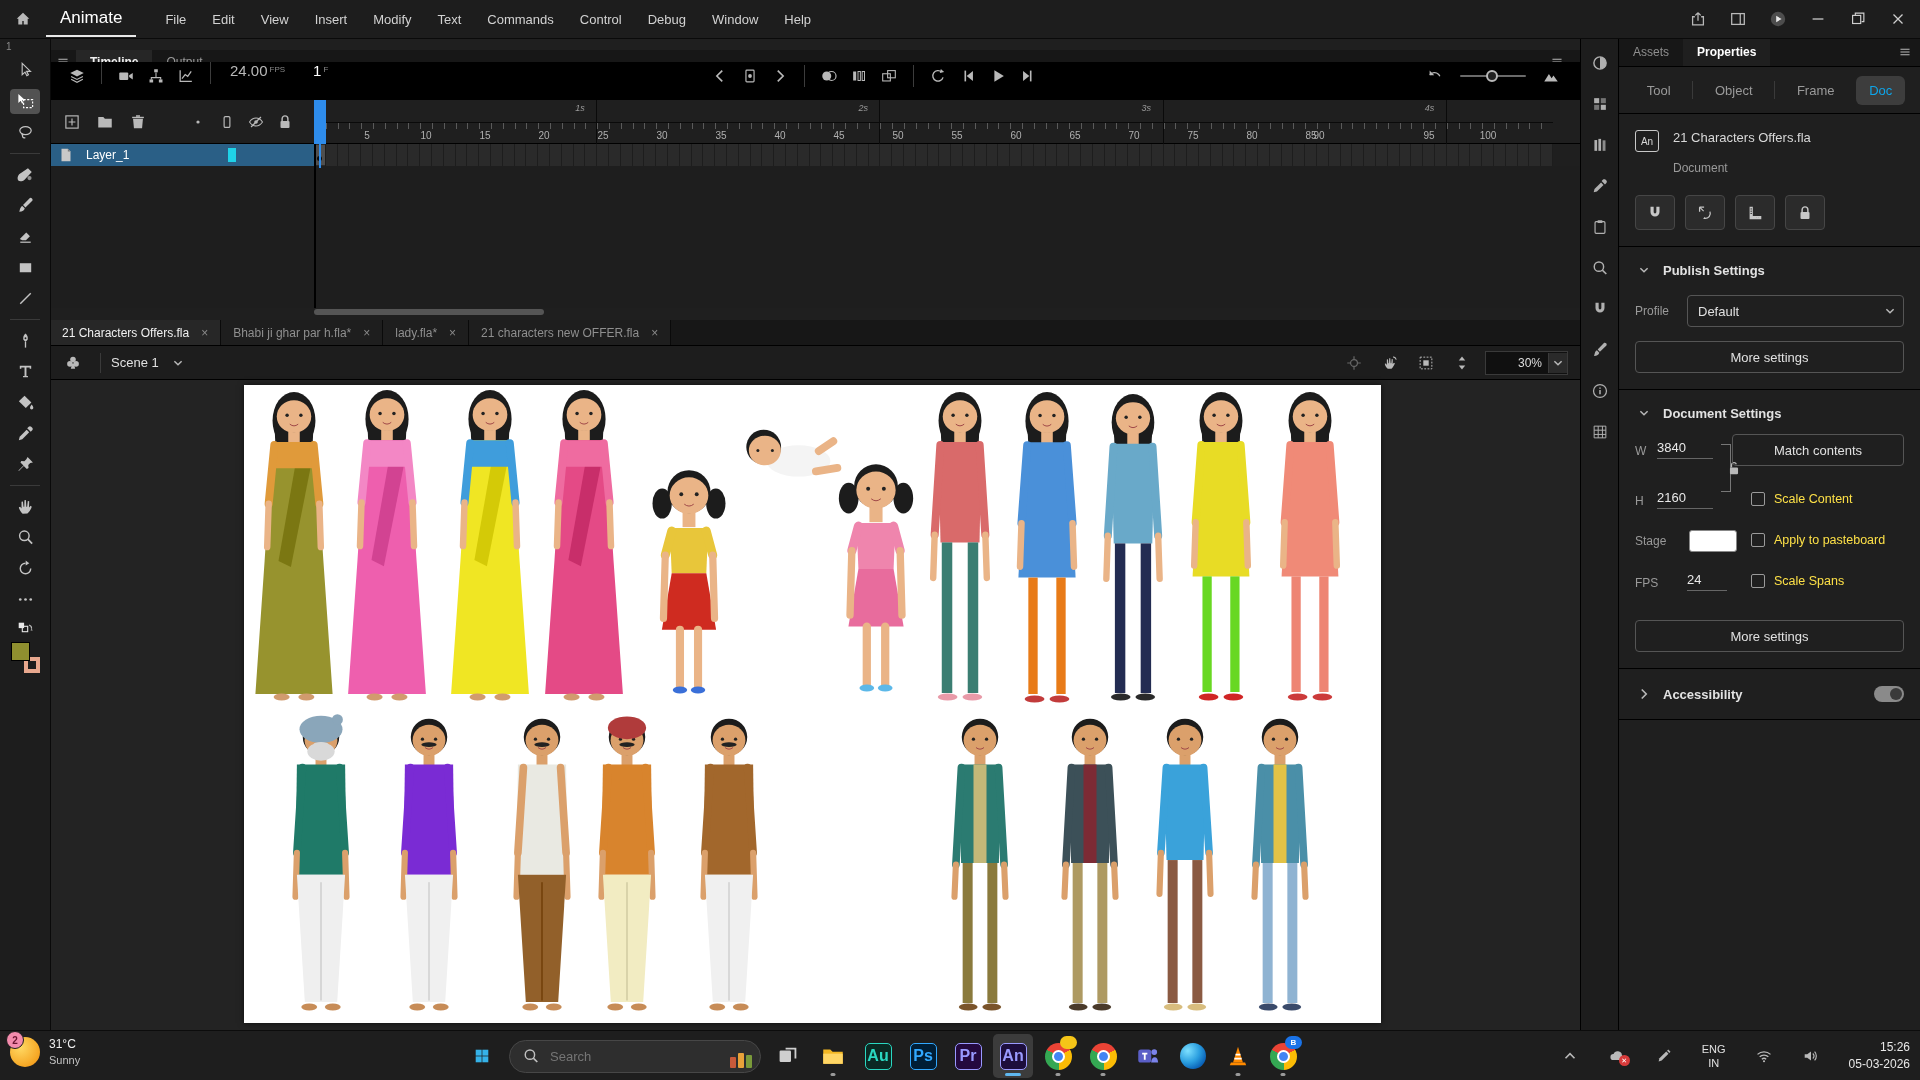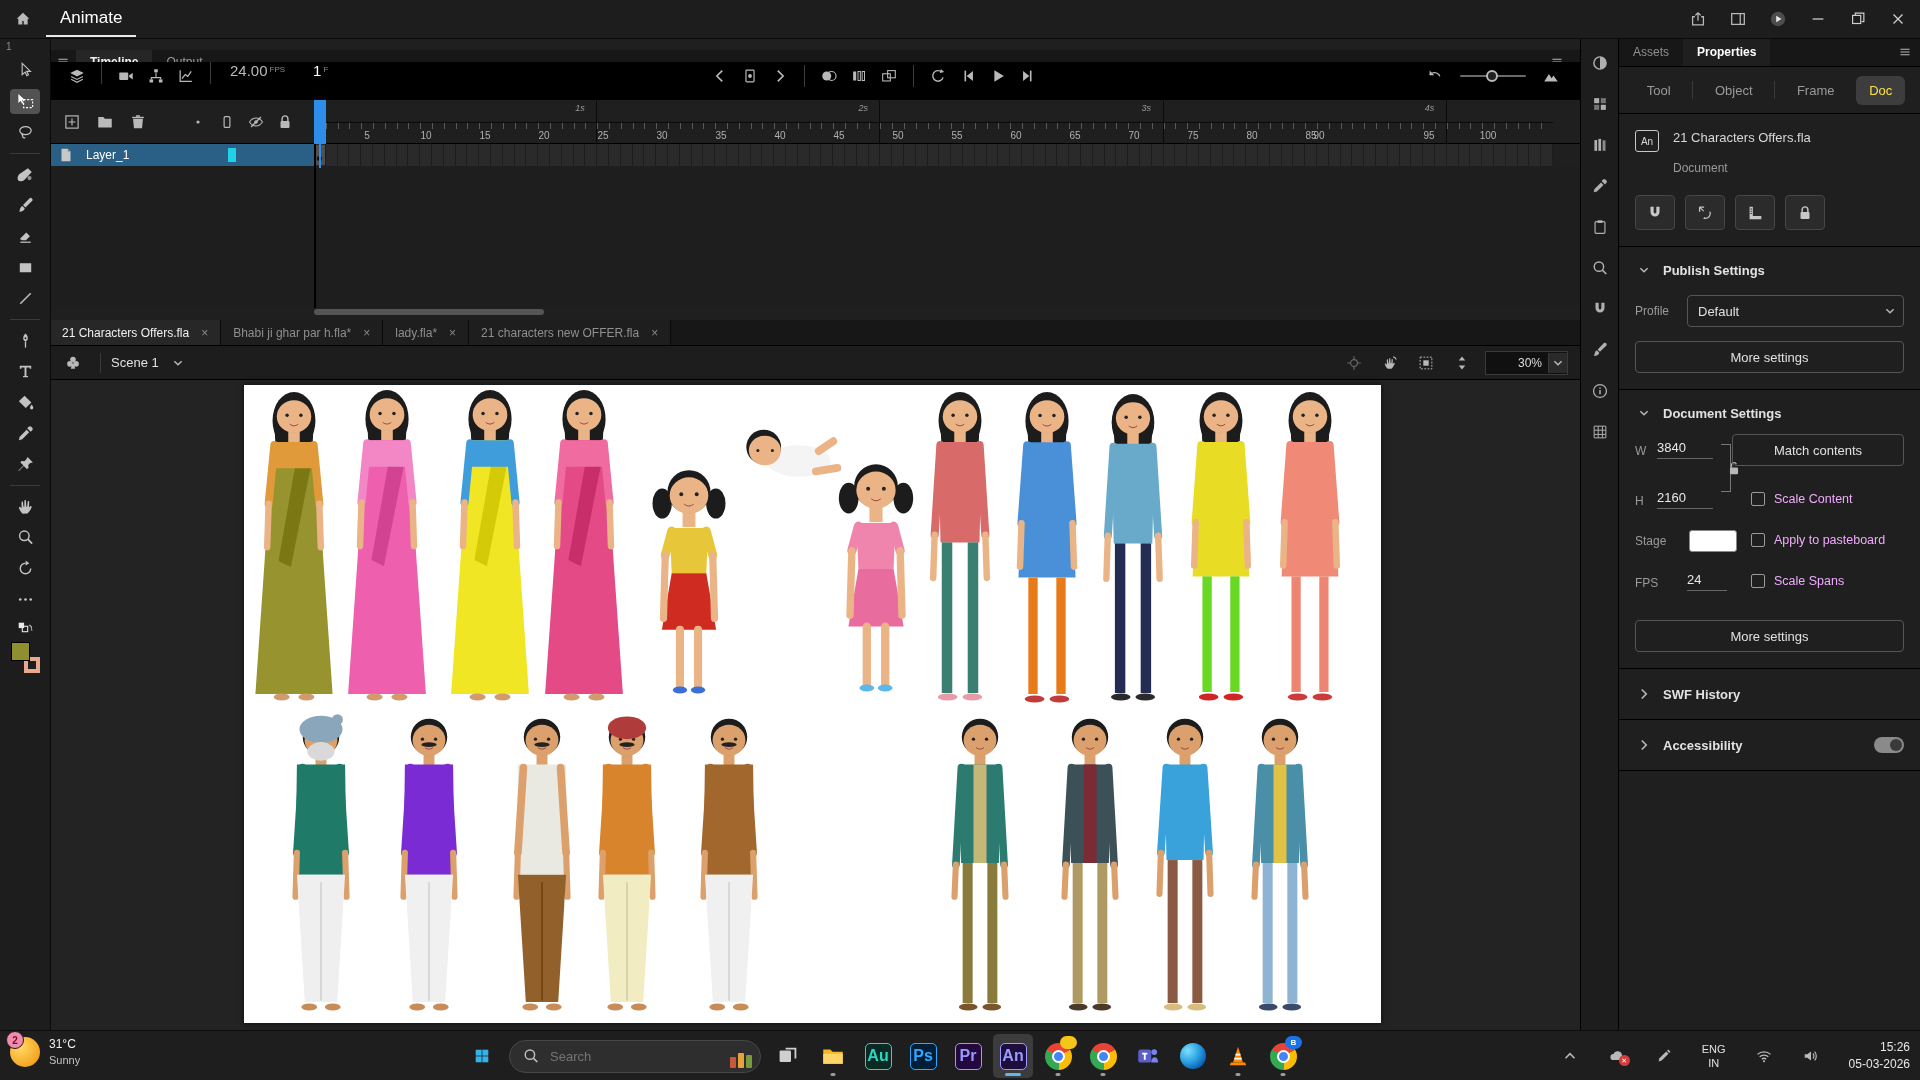--- a/index.html
+++ b/index.html
@@ -101,21 +101,21 @@
   #panelstrip{position:absolute;left:1580px;top:38px;width:38px;height:992px;background:#1d1d1d;border-left:1px solid #000;
               display:flex;flex-direction:column;align-items:center;padding-top:12px;gap:15px;box-sizing:border-box}
   .ps-btn{width:26px;height:26px;display:flex;align-items:center;justify-content:center;color:#b0b0b0}
   #props{position:absolute;left:1618px;top:38px;width:302px;height:992px;background:#1f1f1f;border-left:1px solid #000;box-sizing:border-box}
   .pr-tabs{display:flex;align-items:center;height:28px;background:#171717;border-bottom:1px solid #000}
   .pr-tab{padding:0 14px;font-size:12px;color:#8f8f8f;height:28px;display:flex;align-items:center}
   .pr-tab.active{color:#fff;font-weight:bold;background:#1f1f1f}
   .pr-menu{margin-left:auto;margin-right:8px}
   .pr-subtabs{display:flex;align-items:center;height:46px;justify-content:space-evenly;border-bottom:1px solid #000;padding:0 6px}
   .pr-sub{color:#9a9a9a;font-size:13px;padding:7px 13px;border-radius:6px}
-  .pr-sub.active{background:#3d3d3d;color:#fde047}
+  .pr-sub.active{background:#3d3d3d;color:#0ea5e9}
   .pr-subtabs i{width:1px;height:18px;background:#3a3a3a}
   .pr-docinfo{display:flex;gap:14px;padding:16px 16px 4px;align-items:flex-start}
   .an-badge{border:1.5px solid #c8c8c8;border-radius:3px;color:#d8d8d8;font-size:10px;min-width:22px;height:20px;display:flex;align-items:center;justify-content:center}
   .pr-docname{color:#d8d8d8;font-size:13px}
   .pr-dockind{color:#9a9a9a;font-size:12px;margin-top:16px}
   .pr-iconrow{display:flex;gap:10px;padding:16px;border-bottom:1px solid #000}
   .pr-iconbtn{width:38px;height:33px;background:#2b2b2b;border:1px solid #464646;border-radius:4px;display:flex;align-items:center;justify-content:center;color:#c8c8c8}
   .pr-section{border-bottom:1px solid #000;padding:10px 16px 16px}
   .pr-section.slim{padding:12px 16px}
   .pr-sechead{display:flex;align-items:center;gap:10px;color:#e2e2e2;font-weight:bold;font-size:13px;padding:4px 0}
@@ -123,21 +123,21 @@
   .pr-row label{color:#9a9a9a;font-size:12px;width:40px}
   .pr-select{flex:1;display:flex;align-items:center;justify-content:space-between;border:1px solid #555;border-radius:4px;height:30px;padding:0 4px 0 10px;color:#e0e0e0;font-size:13px}
   .pr-btn{border:1px solid #555;border-radius:4px;height:30px;display:flex;align-items:center;justify-content:center;color:#e0e0e0;font-size:13px;margin-top:6px}
   .ds-wrap{position:relative;height:180px;margin-top:8px}
   .ds-label{position:absolute;color:#9a9a9a;font-size:12px}
   .ds-val{position:absolute;color:#e8e8e8;font-size:13px;border-bottom:1px solid #666;width:56px;padding-bottom:3px}
   .ds-bracket{position:absolute;left:86px;top:10px;width:9px;height:46px;border-top:1px solid #777;border-right:1px solid #777;border-bottom:1px solid #777}
   .ds-lock{position:absolute;left:90px;top:25px;color:#b8b8b8}
   .cb-row{position:absolute;display:flex;align-items:center;gap:9px}
   .cb{width:14px;height:14px;border:1.6px solid #9a9a9a;border-radius:2px;box-sizing:border-box}
-  .cb-row .lbl{color:#f0abfc;font-size:12.5px;white-space:nowrap}
+  .cb-row .lbl{color:#fde047;font-size:12.5px;white-space:nowrap}
   .match-btn{position:absolute;right:0;top:0;width:170px;margin-top:0}
   .stage-swatch{position:absolute;left:54px;width:46px;height:20px;border:1px solid #888;border-radius:3px}
   .acc-head{display:flex;align-items:center;gap:10px;width:100%}
   .toggle{margin-left:auto;width:30px;height:16px;background:#8a8a8a;border-radius:9px;position:relative}
   .toggle i{position:absolute;right:2px;top:2px;width:12px;height:12px;border-radius:50%;background:#3a3a3a;display:block}
 
   
   #taskbar{position:absolute;left:0;top:1030px;width:1920px;height:50px;background:#1e1e1e;border-top:1px solid #0c0c0c;box-sizing:border-box}
   .tb-weather{position:absolute;left:10px;top:6px;display:flex;align-items:center;gap:9px}
   .sun{width:30px;height:30px;border-radius:50%;background:radial-gradient(circle at 35% 35%,#ffd964,#f5a623 70%,#e8821e);position:relative}
@@ -170,20 +170,33 @@
 
 <div id="app">
 
   <header id="menubar">
     <span class="mb-home ibtn">
         <svg viewBox="0 0 20 20" width="18" height="18">
           <path fill="currentColor" d="M10 3 3 9.6h1.8V16h4.4v-3.8h1.6V16h4.4V9.6H17z"></path>
         </svg>
       </span>
     <span class="mb-app">Animate</span>
+    <nav id="menu-items" style="display: flex;">
+        <span class="mb-item">File</span>
+        <span class="mb-item">Edit</span>
+        <span class="mb-item">View</span>
+        <span class="mb-item">Insert</span>
+        <span class="mb-item">Modify</span>
+        <span class="mb-item">Text</span>
+        <span class="mb-item">Commands</span>
+        <span class="mb-item">Control</span>
+        <span class="mb-item">Debug</span>
+        <span class="mb-item">Window</span>
+        <span class="mb-item">Help</span>
+      </nav>
     <div class="mb-right">
       <span class="ibtn">
           <svg viewBox="0 0 20 20" width="18" height="18">
             <path fill="none" stroke="currentColor" stroke-width="1.4" d="M6.5 7.5H4v9h12v-9h-2.5"></path>
             <path fill="none" stroke="currentColor" stroke-width="1.4" d="M10 12V3m0 0L7 6m3-3 3 3"></path>
           </svg>
         </span>
       <span class="ibtn">
           <svg viewBox="0 0 20 20" width="18" height="18">
             <rect x="3" y="4" width="14" height="12" fill="none" stroke="currentColor" stroke-width="1.4"></rect>
@@ -1212,30 +1225,20 @@
         <span class="ds-label" style="left:0;top:142px">FPS</span>
         <span class="ds-val" style="left:52px;top:138px;width:40px">24</span>
         <div class="cb-row" style="left:116px;top:140px">
           <span class="cb"></span>
           <span class="lbl">Scale Spans</span>
         </div>
       </div>
       <div class="pr-btn">More settings</div>
     </section>
 
-    <section class="pr-section slim">
-      <div class="pr-sechead">
-        <span class="ibtn">
-            <svg viewBox="0 0 20 20" width="18" height="18">
-              <path d="m7.5 5 5 5-5 5" fill="none" stroke="currentColor" stroke-width="1.8"></path>
-            </svg>
-          </span>
-        <span>SWF History</span>
-      </div>
-    </section>
 
     <section class="pr-section slim">
       <div class="pr-sechead acc-head">
         <span class="ibtn">
             <svg viewBox="0 0 20 20" width="18" height="18">
               <path d="m7.5 5 5 5-5 5" fill="none" stroke="currentColor" stroke-width="1.8"></path>
             </svg>
           </span>
         <span>Accessibility</span>
         <span class="toggle">

